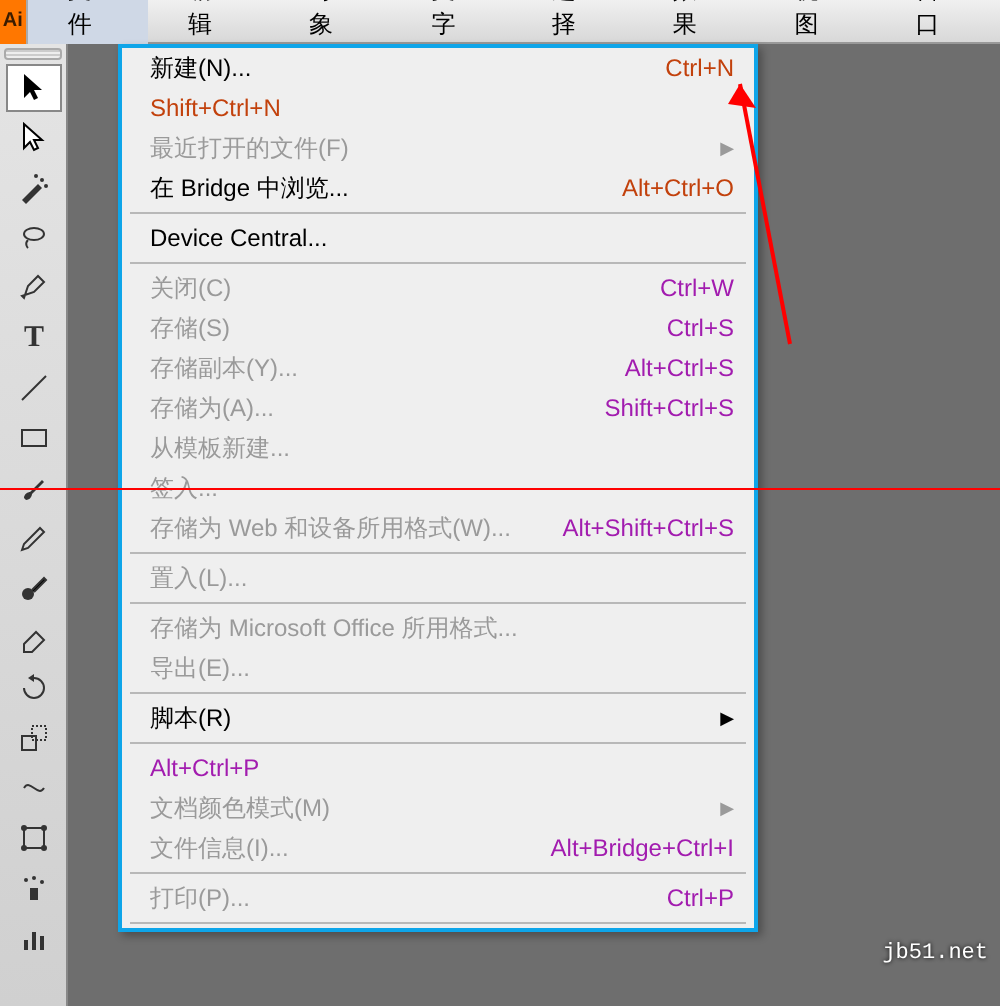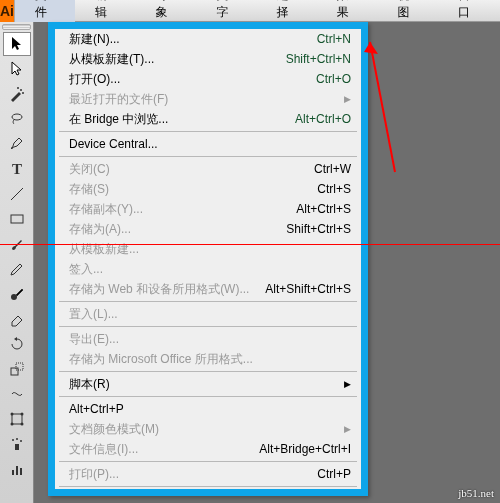--- a/index.html
+++ b/index.html
@@ -1,36 +1,36 @@
 <!DOCTYPE html>
 <html><head>
 <meta charset="utf-8">
 <style>
 *{margin:0;padding:0;box-sizing:border-box;font-family:"SimSun","Microsoft YaHei",sans-serif;font-size:12px}
 body{width:500px;height:503px;background:#666;position:relative;overflow:hidden}
 .topbar{height:22px;background:linear-gradient(#f0f0f0,#d8d8d8);border-bottom:1px solid #999;display:flex;align-items:center}
-.app-icon{width:26px;height:22px;background:#ff7700;display:flex;align-items:center;justify-content:center;color:#3a1c00;font-weight:bold;font-family:Arial;font-size:14px;border-right:1px solid #aaa}
+.app-icon{width:26px;height:22px;background:#ff7700;display:flex;align-items:center;justify-content:center;color:#3a1c00;font-weight:bold;font-family:Arial;font-size:10px;border-right:1px solid #aaa}
 .menu-item{padding:3px 20px;color:#000;cursor:default}
 .menu-item.active{background:#cfd8e6}
 .tool-strip{position:absolute;left:0;top:22px;width:34px;background:linear-gradient(#e4e4e4,#d0d0d0);height:481px;border-right:1px solid #888;padding-top:2px}
 .tool-strip .strip-handle{height:6px;margin:0 2px 2px;border:1px solid #aaa;border-radius:2px;background:repeating-linear-gradient(#ccc,#ccc 1px,#eee 1px,#eee 2px)}
 .tool{width:28px;height:24px;margin:1px 3px;display:flex;align-items:center;justify-content:center;color:#333;border:1px solid transparent}
 .tool.sel{background:#fff;border:1px solid #888}
 .tool svg{width:16px;height:16px}
-.dropdown{position:absolute;left:48px;top:22px;width:320px;background:#efefef;border:7px solid #0ea5e9;box-shadow:2px 2px 4px rgba(0,0,0,.3)}
+.dropdown{position:absolute;left:59px;top:22px;width:320px;background:#efefef;border:2px solid #0ea5e9;box-shadow:2px 2px 4px rgba(0,0,0,.3)}
 .dd-row{display:flex;align-items:center;height:20px;padding:0 10px 0 14px;color:#000;cursor:default}
 .dd-row.disabled{color:#9a9a9a}
 .dd-row .lbl{flex:1;white-space:nowrap}
-.dd-row .sc{color:#14532d;font-family:Arial}
-.dd-row.disabled .sc{color:#000000}
+.dd-row .sc{color:#c2410c;font-family:Arial}
+.dd-row.disabled .sc{color:#a21caf}
 .dd-sep{height:1px;background:#b8b8b8;margin:2px 4px}
 .dd-row .arr{margin-left:6px;font-size:9px}
 .arrow-ann{position:absolute;left:310px;top:32px;pointer-events:none}
 .redline{position:absolute;left:0;top:244px;width:500px;height:1px;background:#f00;pointer-events:none}
-.watermark{position:absolute;right:6px;bottom:4px;color:#fff;text-shadow:0 0 2px #000;font-family:Liberation Serif, serif;font-size:11px}
+.watermark{position:absolute;right:6px;bottom:20px;color:#fff;text-shadow:0 0 2px #000;font-family:Liberation Mono, monospace;font-size:11px}
 .canvas-bg{position:absolute;left:34px;top:22px;right:0;bottom:0;background:#6e6e6e}
 </style>
 </head>
 <body>
 
 <div class="canvas-bg"></div>
 
 <div class="topbar">
   <div class="app-icon">Ai</div>
   <div class="menu-item active">文件(F)</div>
@@ -150,26 +150,21 @@
       </svg>
     </div>
 </div>
 
 <div class="dropdown">
   <div class="dd-row">
       <span class="lbl">新建(N)...</span>
       <span class="sc">Ctrl+N</span>
     </div>
   <div class="dd-row">
-      <span class="lbl">从模板新建(T)...</span>
       <span class="sc">Shift+Ctrl+N</span>
-    </div>
-  <div class="dd-row">
-      <span class="lbl">打开(O)...</span>
-      <span class="sc">Ctrl+O</span>
     </div>
   <div class="dd-row disabled">
       <span class="lbl">最近打开的文件(F)</span>
       <span class="arr">▶</span>
     </div>
   <div class="dd-row">
       <span class="lbl">在 Bridge 中浏览...</span>
       <span class="sc">Alt+Ctrl+O</span>
     </div>
   <div class="dd-sep"></div>
@@ -202,24 +197,24 @@
   <div class="dd-row disabled">
       <span class="lbl">存储为 Web 和设备所用格式(W)...</span>
       <span class="sc">Alt+Shift+Ctrl+S</span>
     </div>
   <div class="dd-sep"></div>
   <div class="dd-row disabled">
       <span class="lbl">置入(L)...</span>
     </div>
   <div class="dd-sep"></div>
   <div class="dd-row disabled">
+      <span class="lbl">存储为 Microsoft Office 所用格式...</span>
+    </div>
+  <div class="dd-row disabled">
       <span class="lbl">导出(E)...</span>
-    </div>
-  <div class="dd-row disabled">
-      <span class="lbl">存储为 Microsoft Office 所用格式...</span>
     </div>
   <div class="dd-sep"></div>
   <div class="dd-row">
       <span class="lbl">脚本(R)</span>
       <span class="arr">▶</span>
     </div>
   <div class="dd-sep"></div>
   <div class="dd-row disabled">
       <span class="sc">Alt+Ctrl+P</span>
     </div>

